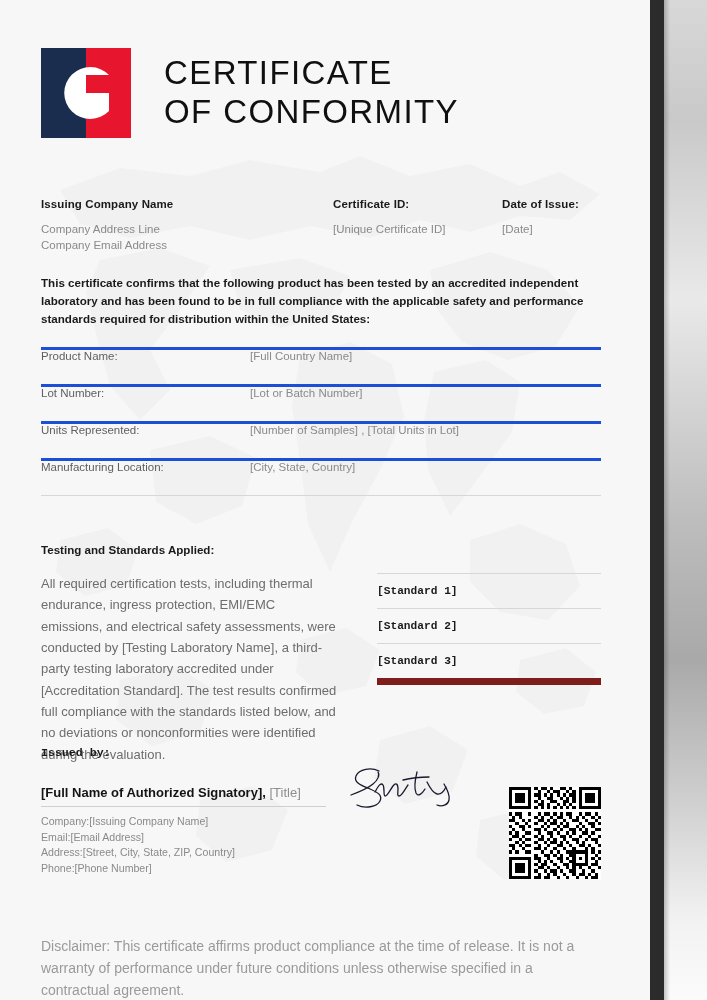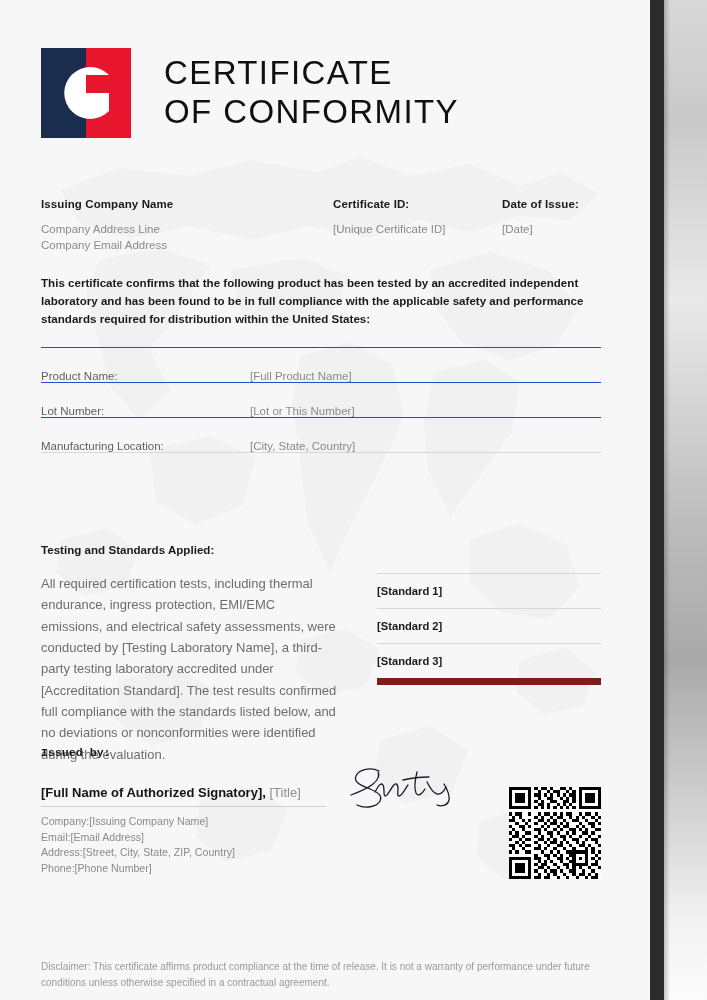--- a/index.html
+++ b/index.html
@@ -134,23 +134,23 @@
 
   
   .table {
     position: absolute;
     left: 41px; top: 347px;
     width: 560px;
   }
   .table-row {
     position: relative;
     height: 34px;
-    border-top: 1px solid #1d4ed8;
+    border-top: 3px solid #1d4ed8;
     display: flex;
-    align-items: flex-end;
+    align-items: flex-start;
   }
   .table-row.last { border-bottom: 1px solid #d7d7d7; }
   .cell-label {
     width: 209px;
     flex: 0 0 auto;
     font-size: 11.5px;
     color: #5f5f5f;
   }
   .cell-value {
     flex: 1 1 auto;
@@ -181,20 +181,21 @@
     width: 224px;
   }
   .standard-row {
     height: 34px;
     border-top: 1px solid #d7d7d7;
     display: flex;
     align-items: center;
     font-size: 11.2px;
     font-weight: bold;
     color: #1a1a1a;
+    font-family: Liberation Mono, monospace;
   }
   .standard-row.last { border-bottom: 7px solid #7f1d1d; }
 
   
   .issued-label {
     position: absolute;
     left: 41px; top: 746px;
     font-size: 11.6px;
     font-weight: bold;
     color: #1a1a1a;
@@ -238,24 +239,23 @@
     left: 509px; top: 787px;
     width: 92px; height: 92px;
   }
   .qr svg { display: block; width: 100%; height: 100%; shape-rendering: crispEdges; }
 
   
   .disclaimer {
     position: absolute;
     left: 41px; top: 935px;
     width: 552px;
-    font-size: 10px;
+    font-size: 14px;
     color: #9a9a9a;
     line-height: 1.58;
-    margin-top: 24px;
   }
 </style>
 </head>
 <body>
 
 <div class="screen">
 
   <div class="sheet">
 
     <div class="watermark">
@@ -308,25 +308,29 @@
           <div class="meta-strong">Date of Issue:</div>
           <div class="meta-soft">[Date]</div>
         </div>
       </div>
 
       <div class="statement">This certificate confirms that the following product has been tested by an accredited independent laboratory and has been found to be in full compliance with the applicable safety and performance standards required for distribution within the United States:</div>
 
       <div class="table">
         <div class="table-row">
           <div class="cell-label">Product Name:</div>
-          <div class="cell-value">[Full Product Name]</div>
+          <div class="cell-value">[Full Country Name]</div>
         </div>
         <div class="table-row">
           <div class="cell-label">Lot Number:</div>
-          <div class="cell-value">[Lot or This Number]</div>
+          <div class="cell-value">[Lot or Batch Number]</div>
+        </div>
+        <div class="table-row">
+          <div class="cell-label">Units Represented:</div>
+          <div class="cell-value">[Number of Samples] , [Total Units in Lot]</div>
         </div>
         <div class="table-row last">
           <div class="cell-label">Manufacturing Location:</div>
           <div class="cell-value">[City, State, Country]</div>
         </div>
       </div>
 
       <div class="testing-head">Testing and Standards Applied:</div>
       <div class="testing-body">All required certification tests, including thermal endurance, ingress protection, EMI/EMC emissions, and electrical safety assessments, were conducted by [Testing Laboratory Name], a third-party testing laboratory accredited under [Accreditation Standard]. The test results confirmed full compliance with the standards listed below, and no deviations or nonconformities were identified during the evaluation.</div>
 

